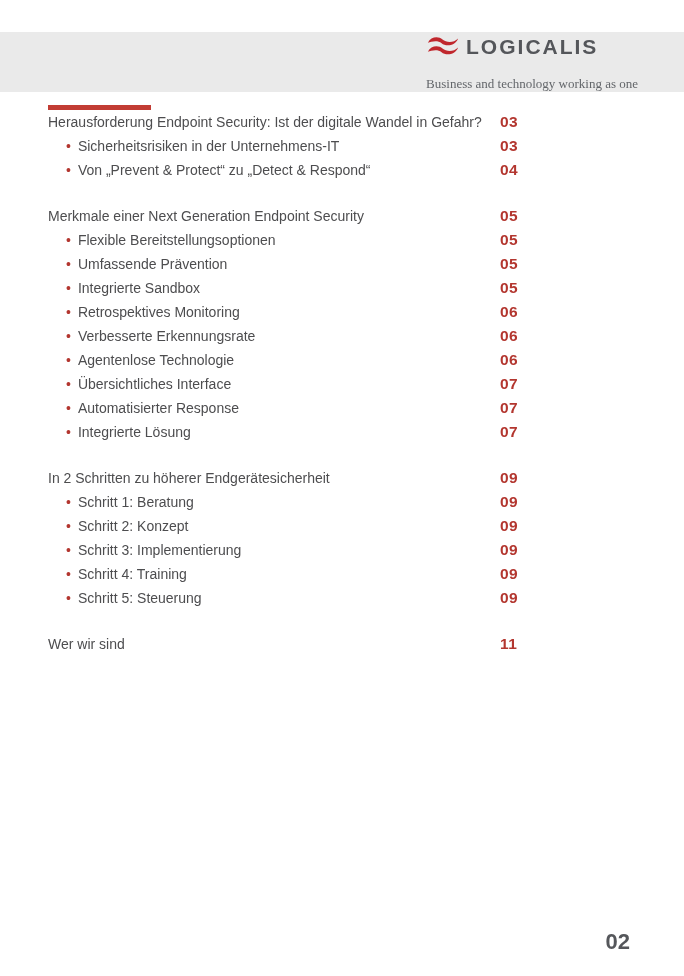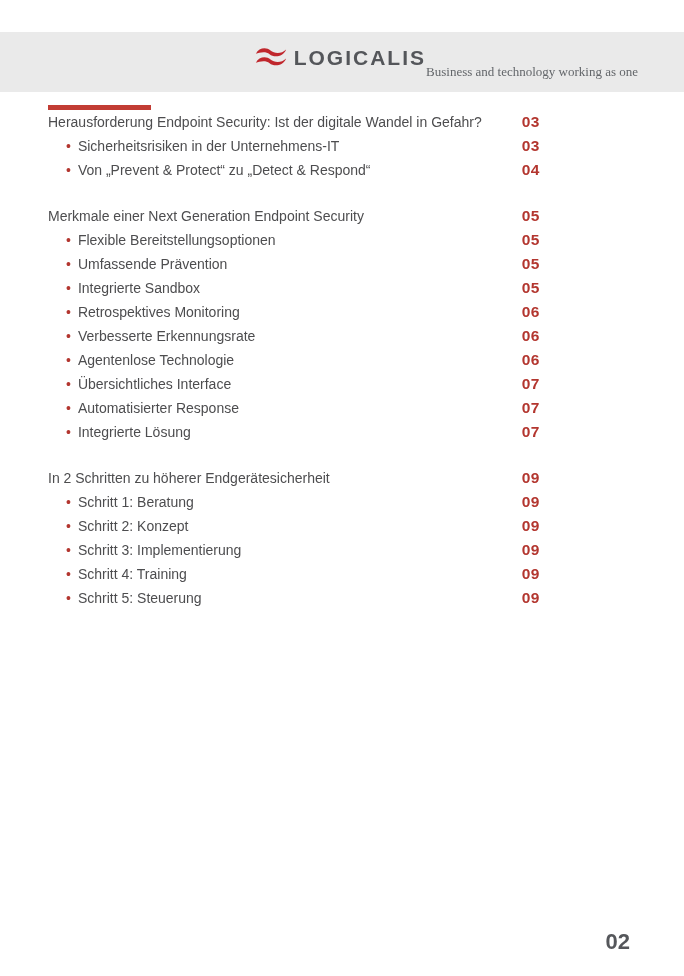--- a/index.html
+++ b/index.html
@@ -19,21 +19,21 @@
   .header-band {
     position: absolute;
     top: 32px; left: 0;
     width: 100%; height: 60px;
     background: #eaeaea;
     display: flex;
     justify-content: flex-end;
     align-items: center;
     padding-right: 46px;
   }
-  .logo-block { display: flex; flex-direction: row; align-items: flex-start; }
+  .logo-block { display: flex; flex-direction: column; align-items: flex-start; }
   .logo-row { display: flex; align-items: center; gap: 6px; }
   .logo-mark { width: 34px; height: 23px; display: block; }
   .brand-name {
     font-size: 21px;
     font-weight: bold;
     letter-spacing: 2px;
     color: #54565a;
     line-height: 1;
   }
   .tagline {
@@ -70,21 +70,21 @@
     line-height: 24px;
     font-size: 14px;
     color: #4d4d4f;
     cursor: pointer;
   }
   .toc-label { flex: 1; }
   .toc-row.sub .toc-label { padding-left: 18px; }
   .bullet { color: #b3362f; margin-right: 7px; font-size: 14px; }
   .toc-page {
     width: 40px;
-    text-align: right;
+    text-align: left;
     font-size: 15.5px;
     font-weight: bold;
     color: #b3362f;
     letter-spacing: 0.5px;
   }
 
   
   .footer-page-number {
     position: absolute;
     top: 931px; right: 54px;
@@ -191,18 +191,24 @@
           </div>
           <div class="toc-row sub">
             <span class="toc-label"><span class="bullet">•</span>Schritt 4: Training</span>
             <span class="toc-page">09</span>
           </div>
           <div class="toc-row sub">
             <span class="toc-label"><span class="bullet">•</span>Schritt 5: Steuerung</span>
             <span class="toc-page">09</span>
           </div>
         </div>
+        <div class="toc-group">
+          <div class="toc-row">
+            <span class="toc-label">Wer wir sind</span>
+            <span class="toc-page">11</span>
+          </div>
+        </div>
       </div>
   </div>
 
   <div class="footer-page-number">02</div>
 
 </div>
 
 </body></html>

